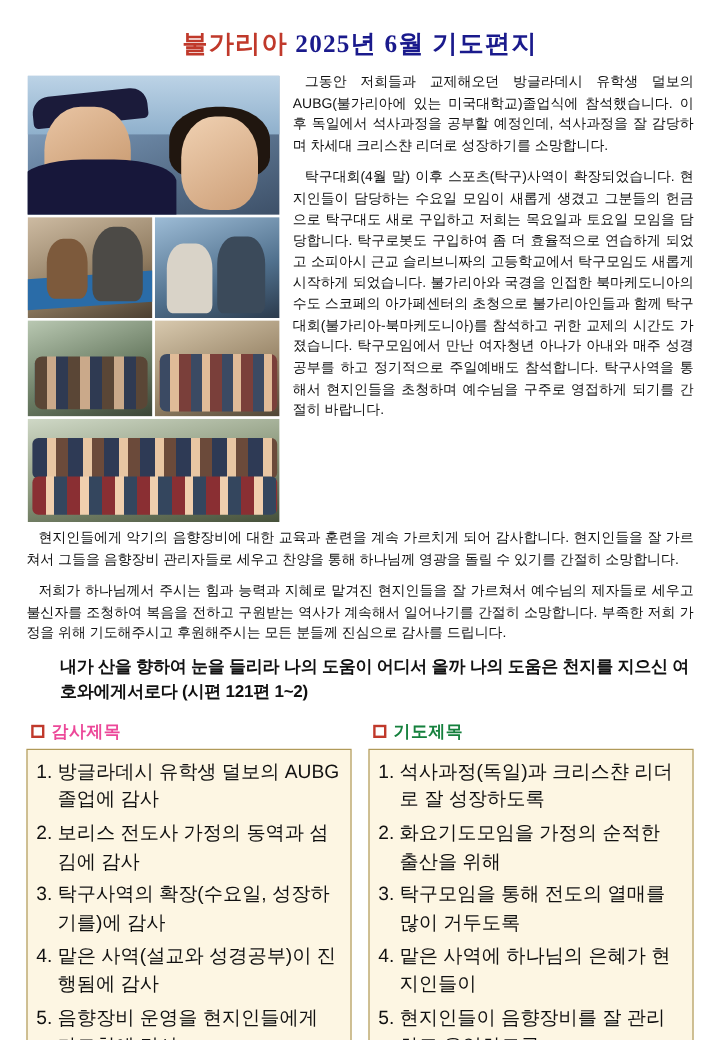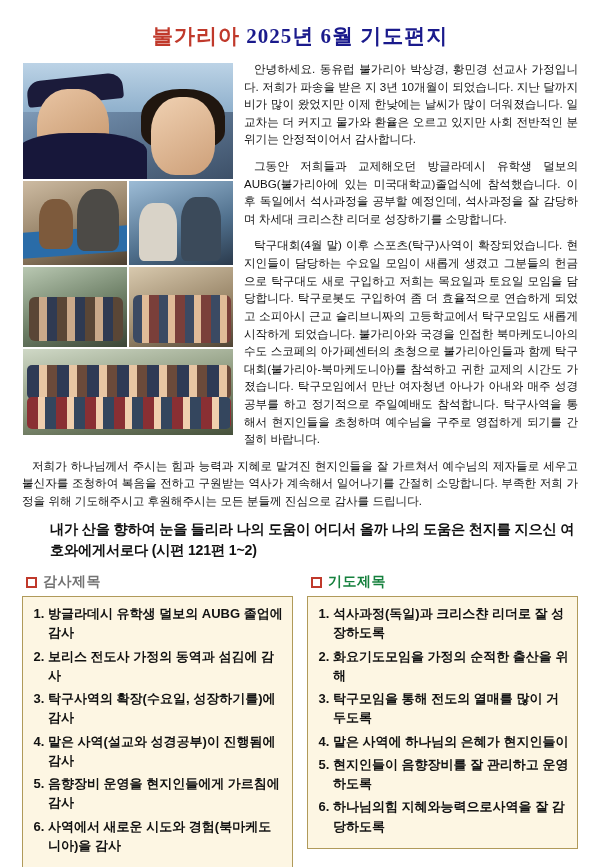--- a/index.html
+++ b/index.html
@@ -196,41 +196,41 @@
   }
   .sq {
     width: 11px; height: 11px;
     border: 2px solid #c0392b;
     box-sizing: border-box;
     flex: 0 0 auto;
   }
   .col-title {
     font-size: 14px;
     font-weight: bold;
-    color: #737373;
+    color: #ec4899;
     letter-spacing: 0.5px;
   }
   .col-title.red { color: #15803d; }
   .listbox {
     border: 1.5px solid #b09a5a;
     background: #fdf6e3;
     padding: 7px 8px 8px 8px;
     box-sizing: border-box;
     min-height: 138px;
   }
   .listbox ol {
     margin: 0;
     padding: 0 0 0 17px;
     list-style: decimal;
   }
   .listbox li {
-    font-size: 13px;
+    font-size: 16px;
     line-height: 1.48;
     margin-bottom: 4px;
-    font-weight: bold;
+    font-weight: normal;
   }
 </style>
 </head>
 <body>
 
 <div class="page">
 
   <div class="title-bar">
     <span class="title-text"><span>불가리아</span> <span class="t-dark">2025년 6월 기도편지</span></span>
   </div>
@@ -263,28 +263,28 @@
           <div class="grp"></div>
         </div>
     </div>
     <div class="ph ph-wide">
         <div class="row1"></div>
         <div class="row2"></div>
       </div>
   </div>
 
   <div class="body-col">
-    <p>안녕하세요. 동유럽 불가리아 박상경, 황민경 선교사 가정입니다. 저희가 파송을 받은 지 3년 10개월이 되었습니다. 지난 달까지 비가 많이 왔었지만 이제 한낮에는 날씨가 많이 더워졌습니다. 일교차는 더 커지고 물가와 환율은 오르고 있지만 사회 전반적인 분위기는 안정적이어서 감사합니다.</p>
     <p>그동안 저희들과 교제해오던 방글라데시 유학생 덜보의 AUBG(불가리아에 있는 미국대학교)졸업식에 참석했습니다. 이후 독일에서 석사과정을 공부할 예정인데, 석사과정을 잘 감당하며 차세대 크리스챤 리더로 성장하기를 소망합니다.</p>
     <p>탁구대회(4월 말) 이후 스포츠(탁구)사역이 확장되었습니다. 현지인들이 담당하는 수요일 모임이 새롭게 생겼고 그분들의 헌금으로 탁구대도 새로 구입하고 저희는 목요일과 토요일 모임을 담당합니다. 탁구로봇도 구입하여 좀 더 효율적으로 연습하게 되었고 소피아시 근교 슬리브니짜의 고등학교에서 탁구모임도 새롭게 시작하게 되었습니다. 불가리아와 국경을 인접한 북마케도니아의 수도 스코페의 아가페센터의 초청으로 불가리아인들과 함께 탁구대회(불가리아-북마케도니아)를 참석하고 귀한 교제의 시간도 가졌습니다. 탁구모임에서 만난 여자청년 아나가 아내와 매주 성경공부를 하고 정기적으로 주일예배도 참석합니다. 탁구사역을 통해서 현지인들을 초청하며 예수님을 구주로 영접하게 되기를 간절히 바랍니다.</p>
   </div>
 
   <div class="clear"></div>
 
   <div class="full-text">
+    <p>현지인들에게 악기의 음향장비에 대한 교육과 훈련을 계속 가르치게 되어 감사합니다. 현지인들을 잘 가르쳐서 그들을 음향장비 관리자들로 세우고 찬양을 통해 하나님께 영광을 돌릴 수 있기를 간절히 소망합니다.</p>
     <p>저희가 하나님께서 주시는 힘과 능력과 지혜로 맡겨진 현지인들을 잘 가르쳐서 예수님의 제자들로 세우고 불신자를 조청하여 복음을 전하고 구원받는 역사가 계속해서 일어나기를 간절히 소망합니다. 부족한 저희 가정을 위해 기도해주시고 후원해주시는 모든 분들께 진심으로 감사를 드립니다.</p>
   </div>
 
   <div class="verse">내가 산을 향하여 눈을 들리라 나의 도움이 어디서 올까 나의 도움은 천지를 지으신 여호와에게서로다 (시편 121편 1~2)</div>
 
   <div class="cols">
     <div class="col">
       <div class="col-head">
         <span class="sq"></span>
         <span class="col-title">감사제목</span>

